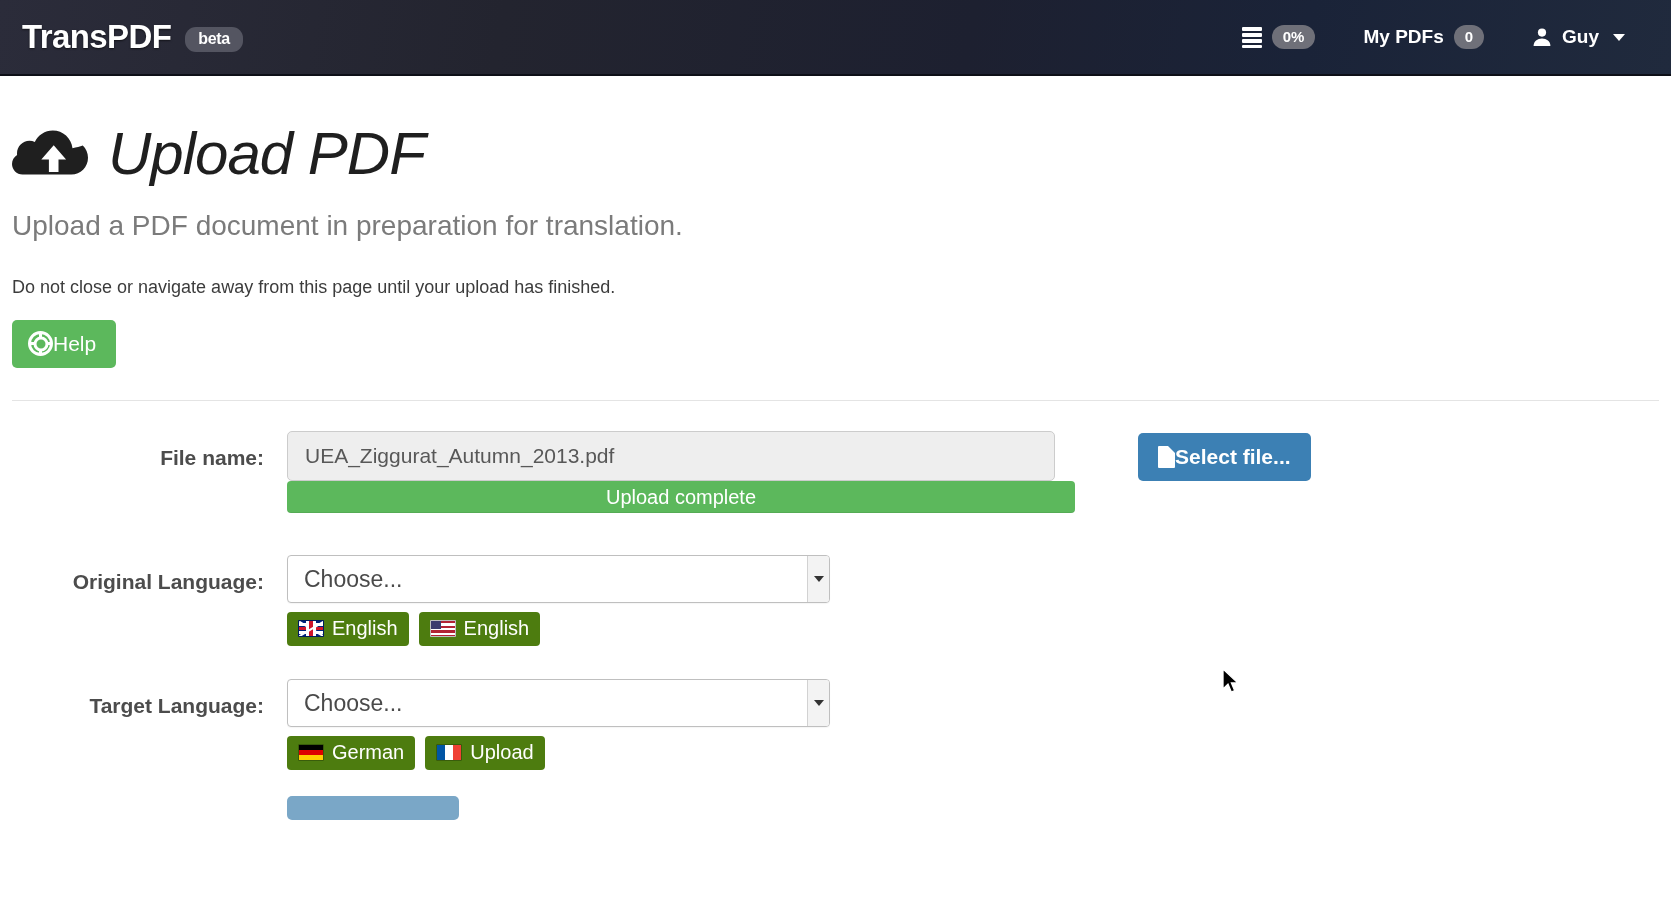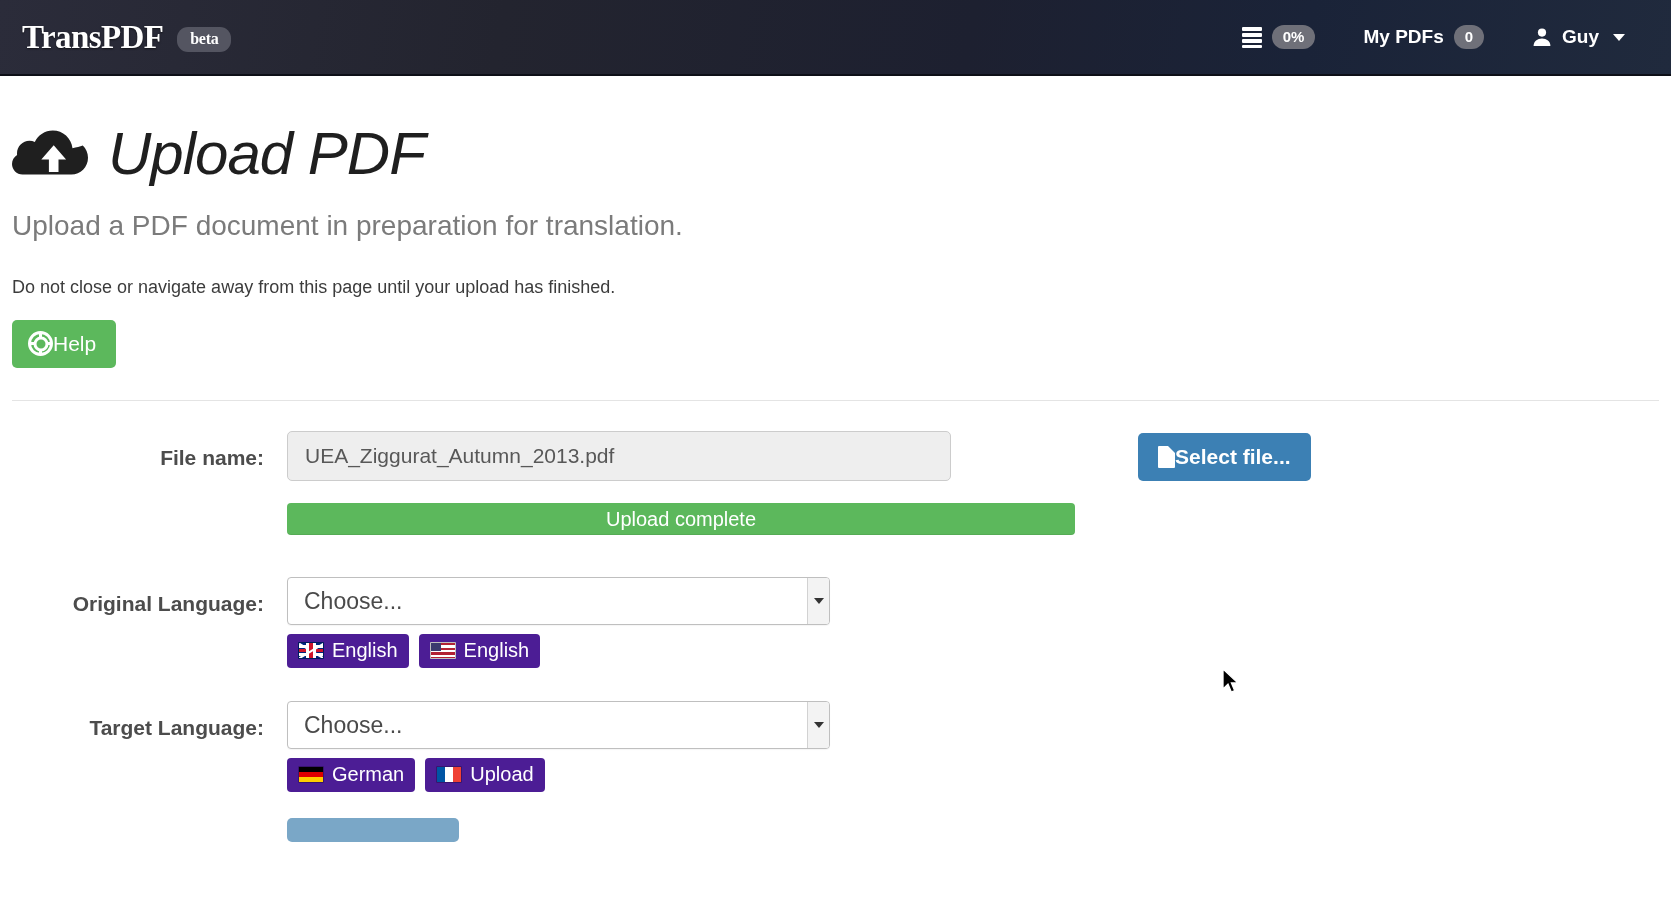--- a/index.html
+++ b/index.html
@@ -19,21 +19,20 @@
     width: 100%;
     background: linear-gradient(100deg, #2b2c3a 0%, #23242f 30%, #1d2030 58%, #1a2338 78%, #202a3d 100%);
     border-bottom: 2px solid #0d0f17;
     display: flex;
     align-items: center;
     padding: 0 22px;
   }
   .brand {
     display: flex; align-items: center; gap: 14px;
     user-select: none;
-    font-family: Liberation Serif, serif;
   }
   .brand-name {
     color: #ffffff;
     font-size: 33px;
     font-weight: bold;
     letter-spacing: -0.6px;
     text-shadow: 0 1px 2px rgba(0,0,0,.6);
   }
   .beta-badge {
     background: #545561;
@@ -175,21 +174,21 @@
     padding-right: 23px;
     padding-top: 15px;
     font-size: 21px;
     font-weight: bold;
     color: #4c4c4c;
     flex: none;
   }
   .form-control-col { flex: 1; max-width: 795px; }
 
   .input-static {
-    width: 664px; height: 50px;
+    width: 768px; height: 50px;
     background: #eeeeee;
     border: 1px solid #cccccc;
     border-radius: 5px;
     font-size: 21px;
     color: #585858;
     padding: 0 17px;
     display: flex; align-items: center;
     font-family: "Liberation Sans", sans-serif;
   }
 
@@ -211,21 +210,20 @@
   }
   .file-icon::after {
     content:"";
     position:absolute; right:0; top:0;
     border-top: 7px solid #3c80b4;
     border-left: 7px solid transparent;
   }
 
   .progress-wrap {
     width: 788px;
-    margin-top: 22px;
   }
   .progress-bar {
     height: 32px;
     background: #5cb85c;
     border-radius: 4px;
     color: #ffffff;
     font-size: 20px;
     display: flex; align-items: center; justify-content: center;
     box-shadow: inset 0 -1px 0 rgba(0,0,0,.07);
   }
@@ -262,21 +260,21 @@
     border-right: 5px solid transparent;
     border-top: 6px solid #333333;
   }
 
   .chips {
     display: flex; gap: 10px;
     margin-top: 9px;
   }
   .chip {
     display: inline-flex; align-items: center; gap: 8px;
-    background: #4c1d95;
+    background: #4d7c0f;
     border-radius: 4px;
     padding: 5px 11px 6px;
     color: #ffffff;
     font-size: 20px;
     cursor: pointer;
   }
 
   .flag {
     width: 26px; height: 17px;
     flex: none;

